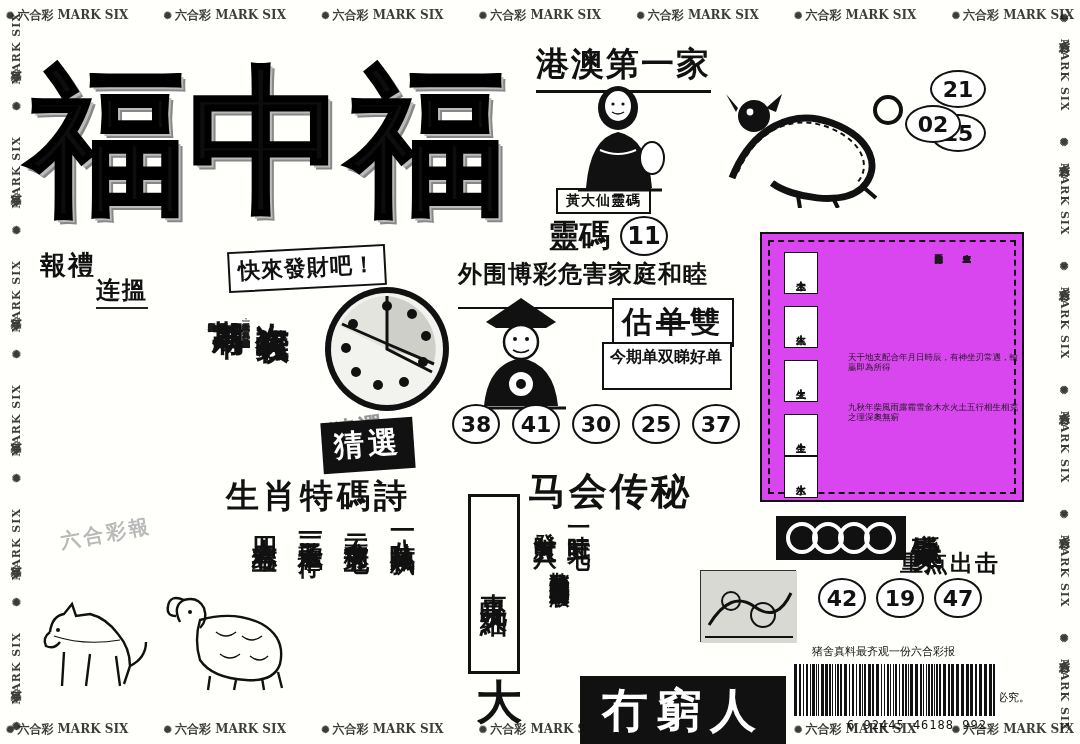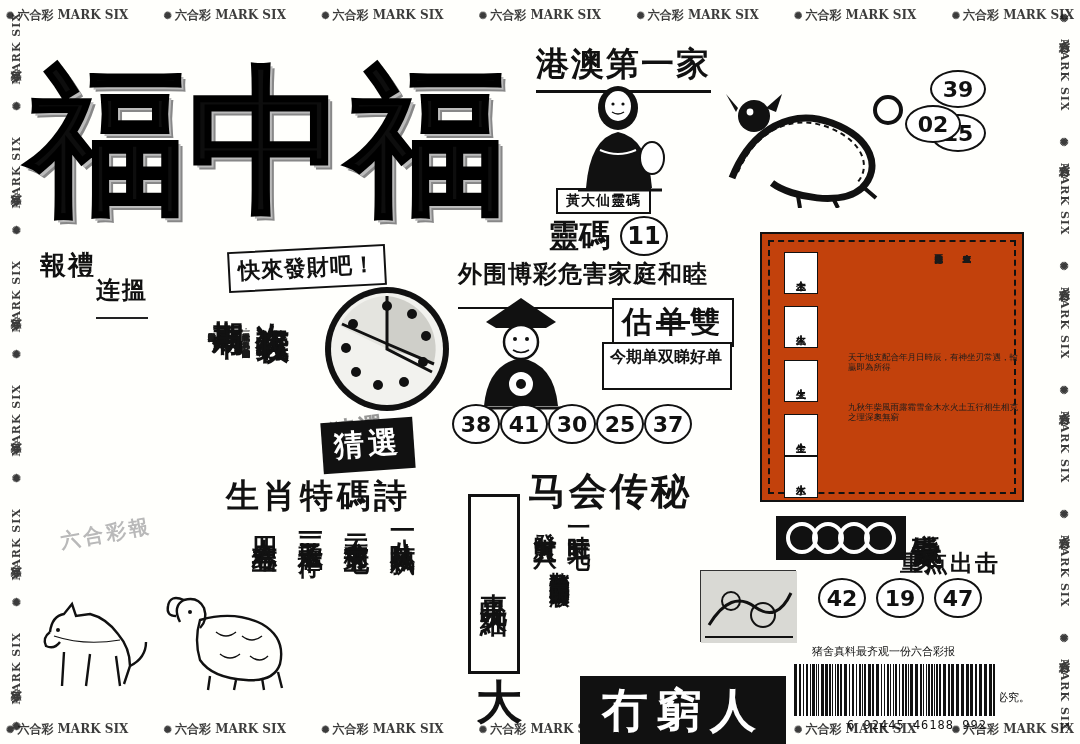--- a/index.html
+++ b/index.html
@@ -125,21 +125,21 @@
 
   
   #left-article { left:40px; top:248px; width:210px; height:240px; }
   #ba-title1 {
     font-family:"DejaVu Serif", serif; font-weight:bold; font-size:26px;
     letter-spacing:2px;
   }
   #ba-title2 {
     font-family:"DejaVu Serif", serif; font-weight:bold; font-size:24px;
     margin-left:56px; margin-top:-28px; letter-spacing:2px;
-    border-bottom:2px solid #222; display:inline-block; padding-bottom:11px;
+    border-bottom:2px solid #222; display:inline-block; padding-bottom:1px;
   }
   .vcols {
     display:flex; flex-direction:row-reverse; gap:2px;
     margin-top:8px;
     height:190px;
   }
   .vcol {
     writing-mode:vertical-rl;
     text-orientation:upright;
     font-size:8px;
@@ -242,21 +242,21 @@
     width:130px; height:48px;
     padding:2px 6px;
     font-family:"DejaVu Serif", serif; font-weight:bold; font-size:16px;
     line-height:1.35;
     background:#fff;
   }
 
   
   #num-row {
     left:452px; top:404px;
-    display:flex; 
+    display:flex; gap:12px;
   }
   #num-row .circle-num { width:48px; height:40px; font-size:22px; }
 
   
   #mh-title {
     left:528px; top:466px;
     font-family:"DejaVu Serif", serif; font-weight:bold;
     font-size:38px; letter-spacing:3px;
   }
   #mh-lines {
@@ -300,21 +300,21 @@
   #zeng-col {
     left:968px; top:236px;
     writing-mode:vertical-rl; text-orientation:upright;
     font-family:"DejaVu Serif", serif; font-weight:bold;
     font-size:25px; letter-spacing:2px;
     height:250px; line-height:1.05;
   }
   #flag-panel {
     left:760px; top:232px; width:264px; height:270px;
     border:2px solid #111;
-    background:#c2410c;
+    background:#d946ef;
   }
   #flag-panel .fp-inner {
     position:absolute; inset:6px;
     border:2px dashed #111;
   }
   .flag {
     position:absolute;
     border:1.5px solid #111;
     background:#fff;
     width:34px; height:42px;
@@ -512,21 +512,21 @@
       <path d="M26 104 C46 58 84 46 118 60 C152 74 160 100 144 116" stroke="#111" stroke-width="2" fill="none" stroke-dasharray="5 4"></path>
       <circle cx="42" cy="48" r="16" fill="#111"></circle>
       <circle cx="38" cy="44" r="3.4" fill="#fff"></circle>
       <path d="M54 40 L70 26 L64 44 Z" fill="#111"></path>
       <path d="M26 40 L14 26 L24 44 Z" fill="#111"></path>
       <circle cx="176" cy="42" r="13" fill="none" stroke="#111" stroke-width="4"></circle>
       <path d="M150 118 l14 12 M120 128 l6 12 M86 128 l2 12" stroke="#111" stroke-width="4"></path>
     </svg>
   </div>
   <div class="abs" id="dragon-nums">
-    <div class="circle-num">39</div>
+    <div class="circle-num">21</div>
     <div class="circle-num">15</div>
   </div>
   <div class="abs circle-num" id="num-02">02</div>
 
   <div class="abs" id="left-article">
     <div id="ba-title1">報禮</div>
     <div id="ba-title2">连搵</div>
     <div class="vcols">
       <div class="vcol">惟一睹意思意開只在一張紙玩弄，再為註點錄不必客氣，近期看中馬標誌實在令人難忘的多次開彩金多寶的情況下保持著好的形象</div>
       <div class="vcol">鬼來十每日多次出現好成績行內外的朋友都在議論紛紛今期特別推介給各位彩民朋友參考研究以求共同進步共同發財</div>

